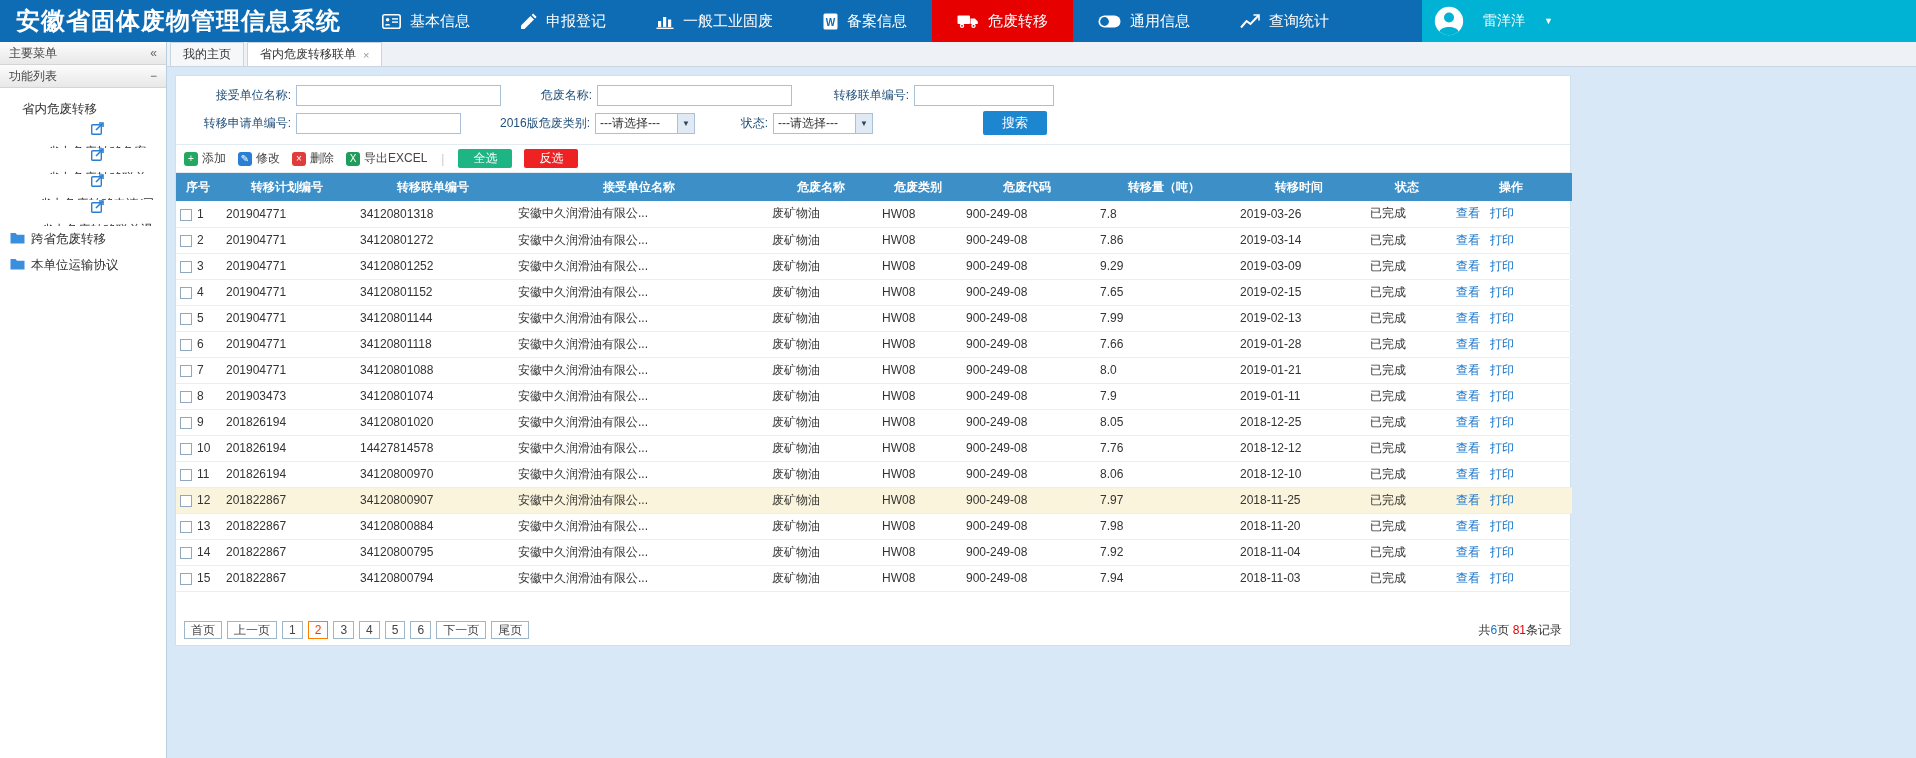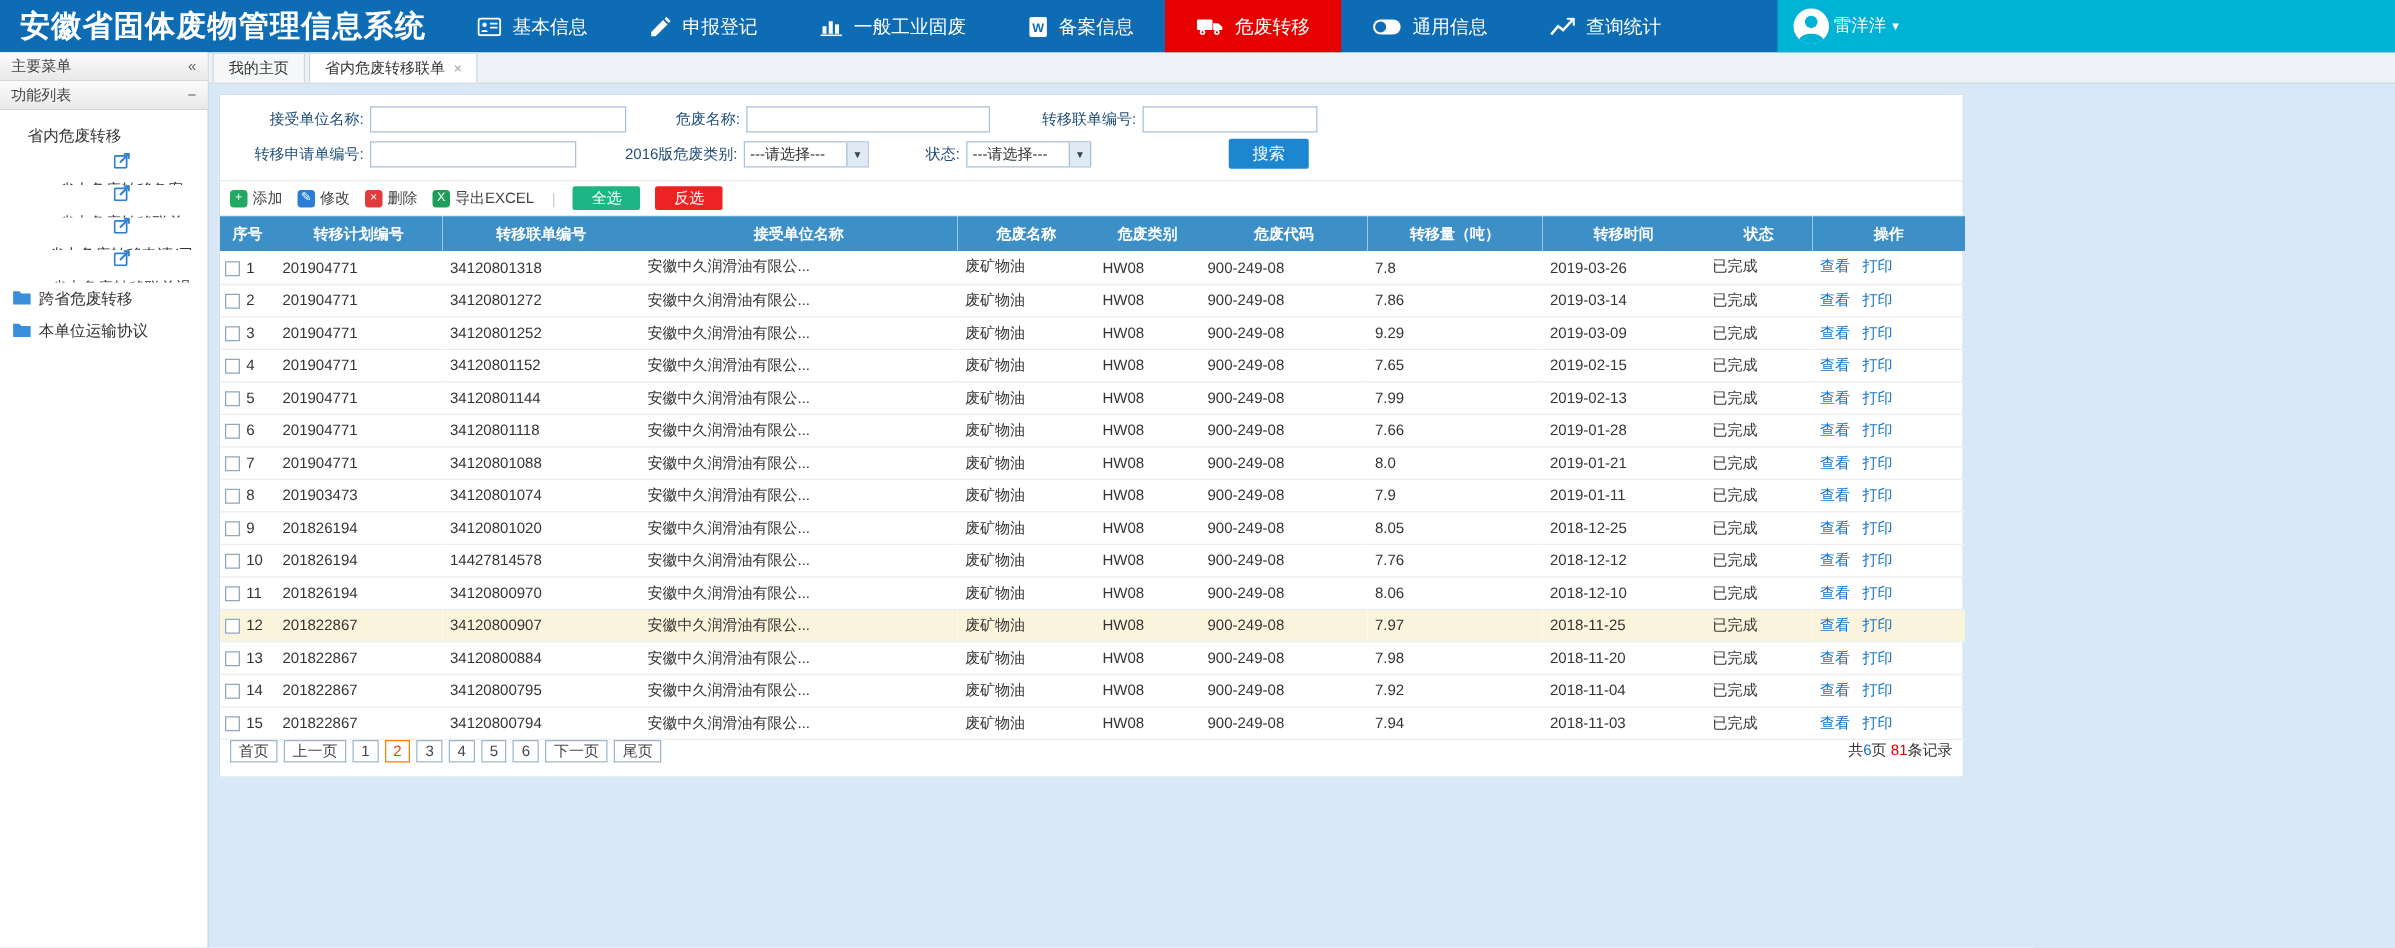--- a/index.html
+++ b/index.html
@@ -9,21 +9,21 @@
   
   .header { height:42px; background:#0e6cb5; display:flex; align-items:stretch; color:#fff; }
   .brand { display:flex; align-items:center; padding:0 16px; font-size:24px; font-weight:bold;
     letter-spacing:1px; white-space:nowrap; }
   .nav { display:flex; align-items:stretch; }
   .nav-item { display:flex; align-items:center; gap:9px; padding:0 25px; font-size:15px;
     cursor:pointer; white-space:nowrap; }
   .nav-item.active { background:#e60000; }
   .nav-ic { display:flex; align-items:center; }
   .user-area { margin-left:auto; width:494px; background:#00b2d4; display:flex; align-items:center;
-    gap:3px; padding-left:12px; }
+    gap:19px; padding-left:12px; }
   .user-name { font-size:14px; }
   .caret { font-size:9px; }
 
   
   .app { display:flex; height:716px; }
   .sidebar { width:167px; background:#fff; border-right:1px solid #b9cfe0; flex:none; }
   .side-hdr { height:23px; background:linear-gradient(#fcfcfc,#e8e8e8); border-bottom:1px solid #d5d5d5;
     display:flex; align-items:center; justify-content:space-between; padding:0 9px; color:#444;gap:40px; }
   .side-ctl { cursor:pointer; color:#666; font-size:12px; }
   .tree { padding-top:8px; }
@@ -90,21 +90,21 @@
   .list th:nth-child(8),.list td:nth-child(8){width:140px;}
   .list th:nth-child(9),.list td:nth-child(9){width:130px;}
   .list th:nth-child(10),.list td:nth-child(10){width:86px;}
   .list th:nth-child(11),.list td:nth-child(11){width:122px;}
   .c-num { padding-left:4px !important; }
   .checkbox { display:inline-block; width:12px; height:12px; border:1px solid #90a7bd;
     background:#fff; vertical-align:middle; margin-right:5px; cursor:pointer; }
   .oplink { color:#1472c8; margin-right:10px; cursor:pointer; text-decoration:none; }
 
   
-  .pager { height:29px; display:flex; align-items:flex-start; gap:5px; padding:0 8px; background:#fff; }
+  .pager { height:29px; display:flex; align-items:center; gap:5px; padding:0 8px; background:#fff;margin-top:24px; }
   .pg-btn { border:1px solid #9fb6c9; padding:0 6px; height:18px; line-height:17px; background:#fff;
     color:#444; cursor:pointer; }
   .pg-btn.active { border-color:#ff7e00; color:#f43b00; }
   .pg-summary { margin-left:auto; color:#333; }
   .pg-pages { color:#1472c8; }
   .pg-records { color:#e60000; }
 </style>
 </head>
 <body>
 

